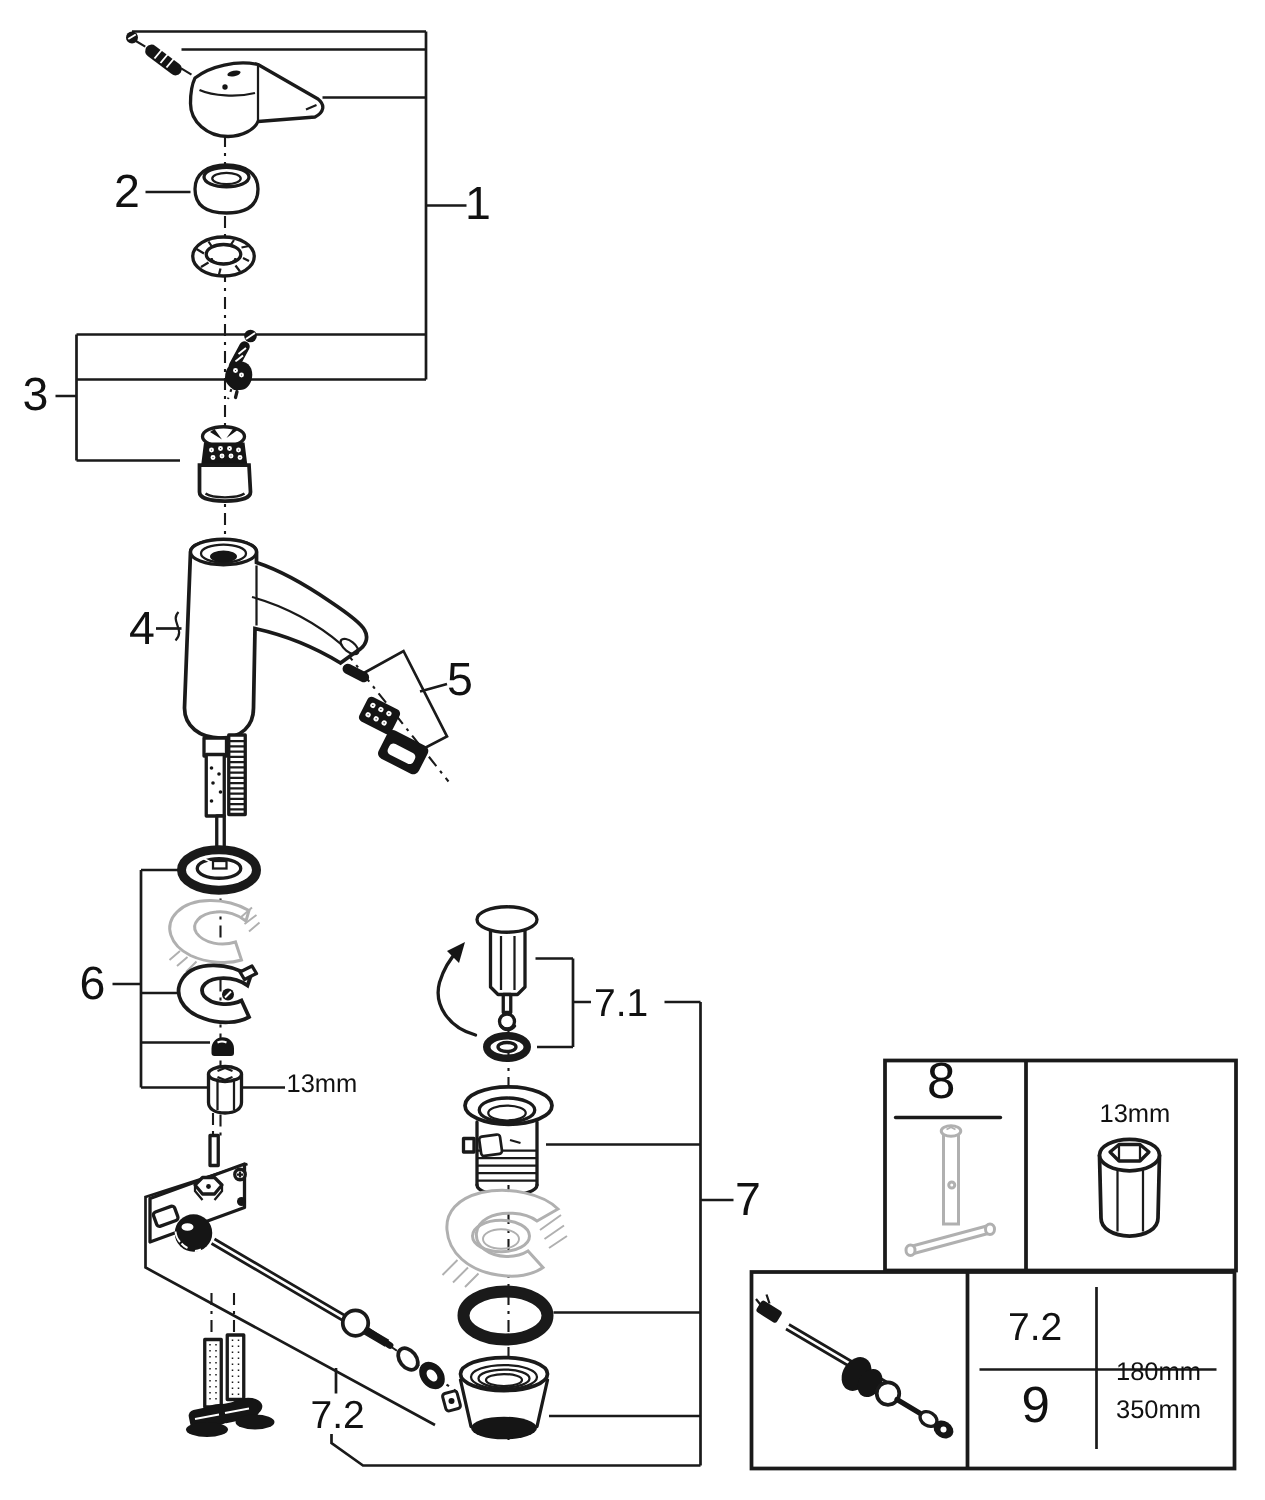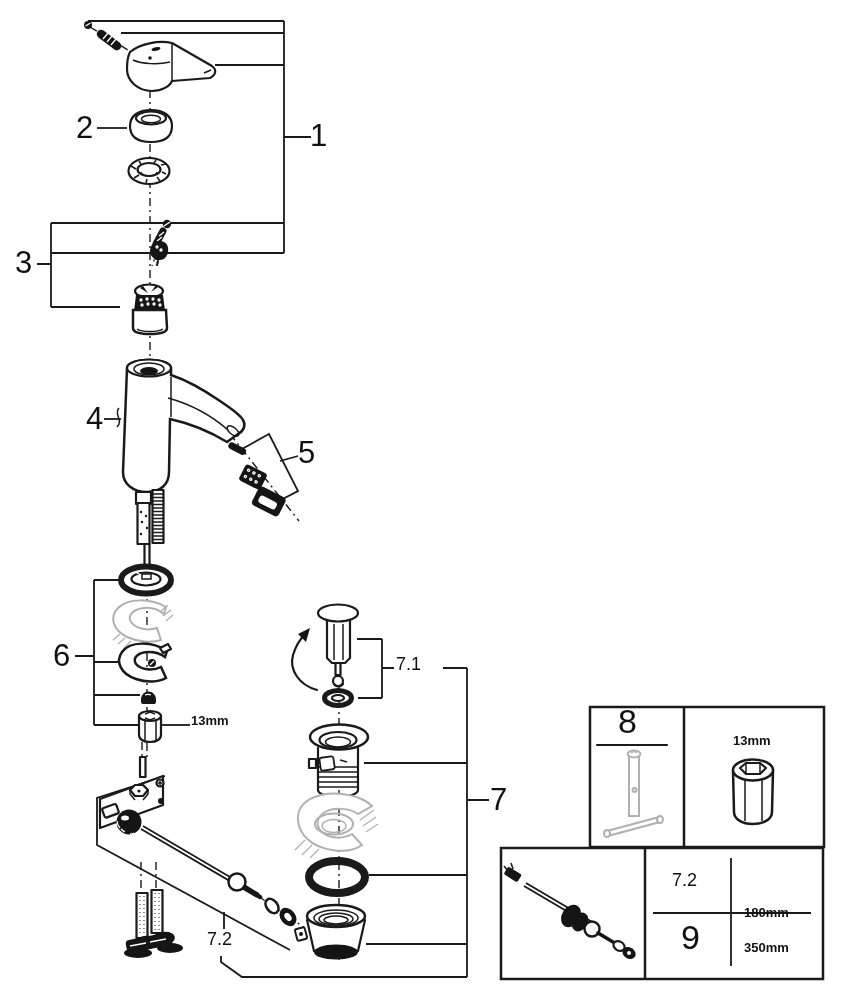--- a/index.html
+++ b/index.html
@@ -1,21 +1,21 @@
 <!DOCTYPE html>
 <html><head>
 <meta charset="utf-8">
 <style>
   html,body{margin:0;padding:0;background:#fff;}
   .stage{position:relative;width:843px;height:1000px;background:#fff;overflow:hidden;
          font-family:"Liberation Sans",sans-serif;}
   .stage svg{position:absolute;left:0;top:0;}
   .lbl{position:absolute;color:#111;line-height:1;white-space:nowrap;
        font-family:"Liberation Sans",sans-serif;}
-  .f31{font-size:31px;} .f26{font-size:18px;} .f17{font-size:13px;font-weight:bold;} .f34{font-size:34px;}
+  .f31{font-size:31px;} .f26{font-size:26px;} .f17{font-size:17px;} .f34{font-size:34px;}
   
   .s   {stroke:#1a1a1a;fill:none;stroke-width:2.2;stroke-linecap:round;stroke-linejoin:round;}
   .sw  {stroke:#1a1a1a;fill:#fff;stroke-width:2.2;stroke-linecap:round;stroke-linejoin:round;}
   .sw25{stroke:#1a1a1a;fill:#fff;stroke-width:2.5;}
   .fb  {fill:#151515;stroke:none;}
   .thin{stroke:#1a1a1a;fill:none;stroke-width:1.5;}
   .br  {stroke:#1a1a1a;fill:none;stroke-width:1.8;}
   .tbl {stroke:#1a1a1a;fill:none;stroke-width:2.5;}
   .tbl2{stroke:#1a1a1a;fill:none;stroke-width:1.8;}
   .dash{stroke:#1a1a1a;fill:none;stroke-width:1.4;stroke-dasharray:8 4 2 4;}
@@ -330,14 +330,14 @@
 <div class="lbl f26" style="left:396px;top:655px;">7.1</div>
 <div class="lbl f26" style="left:207px;top:930px;">7.2</div>
 <div class="lbl f17" style="left:191px;top:714px;">13mm</div>
 
 <div class="lbl f34" style="left:618px;top:704px;">8</div>
 <div class="lbl f17" style="left:733px;top:734px;">13mm</div>
 
 <div class="lbl f26" style="left:672px;top:871px;">7.2</div>
 <div class="lbl f17" style="left:744px;top:906px;">180mm</div>
 <div class="lbl f34" style="left:681px;top:920px;">9</div>
-<div class="lbl f17" style="left:744px;top:931px;margin-top:10px;">350mm</div>
+<div class="lbl f17" style="left:744px;top:931px;">350mm</div>
 </div>
 
 </body></html>

